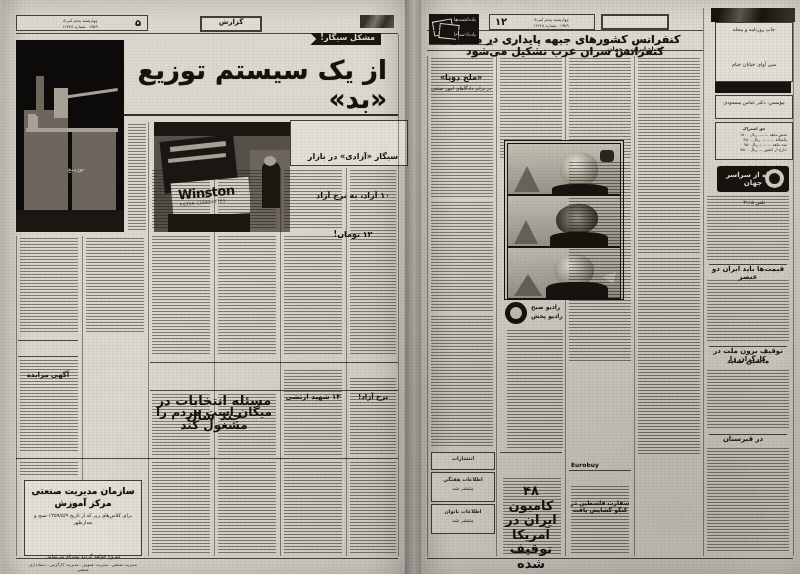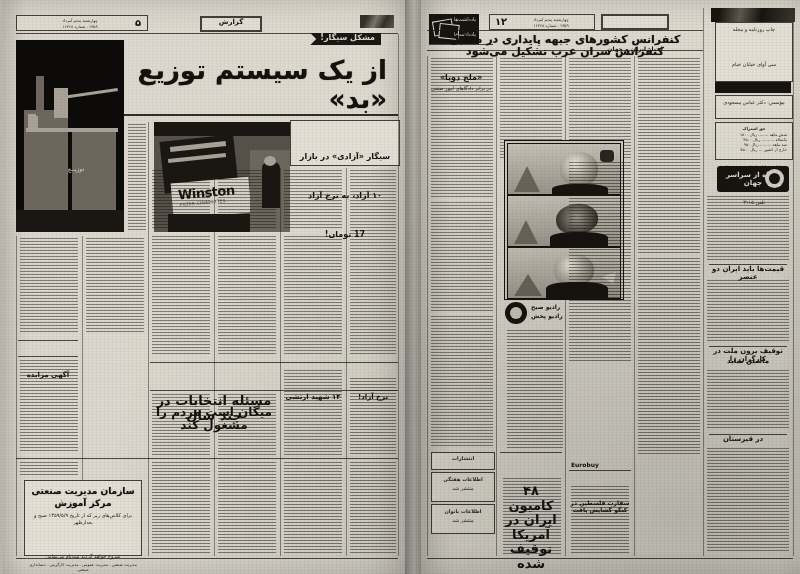--- a/index.html
+++ b/index.html
@@ -117,24 +117,24 @@
                 opacity:.85;"></div>
 
     <div style="position:absolute;right:20px;top:40px;width:268px;" class="fa">
       <div style="display:flex;align-items:center;justify-content:flex-start;direction:rtl;">
         <span class="kicker" style="margin-right:6px;position:relative;top:-7px;">مشکل سیگار!</span>
       </div>
       <div class="hl" style="font-size:26px;margin-top:4px;">از یک سیستم توزیع «بد»</div>
     </div>
     <div class="hr2" style="left:112px;top:114px;width:284px;"></div>
 
-    <div class="box" style="left:288px;top:120px;width:108px;height:44px;background:#e3dfd4;">
+    <div class="box" style="left:288px;top:120px;width:108px;height:44px;background:#e3dfd4;padding-left:8px;">
       <div class="fa center" style="font-size:8px;font-weight:bold;padding-top:4px;">سیگار «آزادی» در بازار</div>
       <div class="fa center" style="font-size:8px;font-weight:bold;padding-top:2px;">۱۰ آزاد، به نرخ آزاد</div>
-      <div class="fa center" style="font-size:8px;font-weight:bold;padding-top:2px;">17 تومان!</div>
+      <div class="fa center" style="font-size:8px;font-weight:bold;padding-top:2px;">۱۲ تومان!</div>
     </div>
 
     <div class="photo ph-building" style="left:14px;top:40px;width:108px;height:192px;">
       <div class="gry" style="left:8px;top:70px;width:44px;height:104px;"></div>
       <div class="lgry" style="left:12px;top:74px;width:10px;height:14px;"></div>
       <div class="gry" style="left:56px;top:92px;width:44px;height:84px;"></div>
       <div class="lgry" style="left:38px;top:48px;width:14px;height:30px;"></div>
       <div class="gry" style="left:20px;top:36px;width:8px;height:40px;"></div>
       <div class="lgry" style="left:10px;top:88px;width:92px;height:4px;"></div>
       <div class="blk" style="left:0;top:170px;width:108px;height:22px;"></div>

